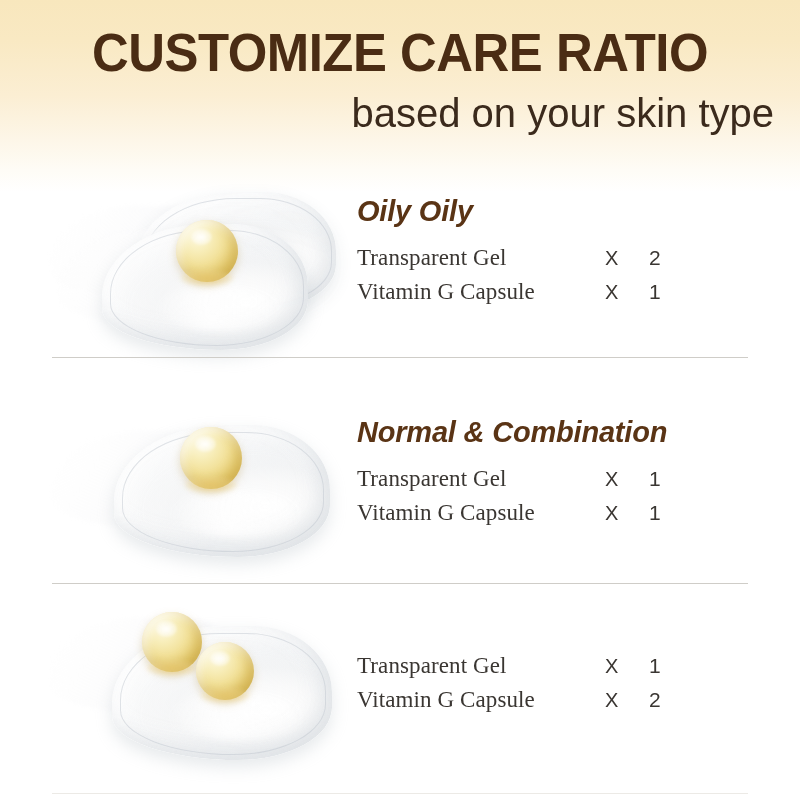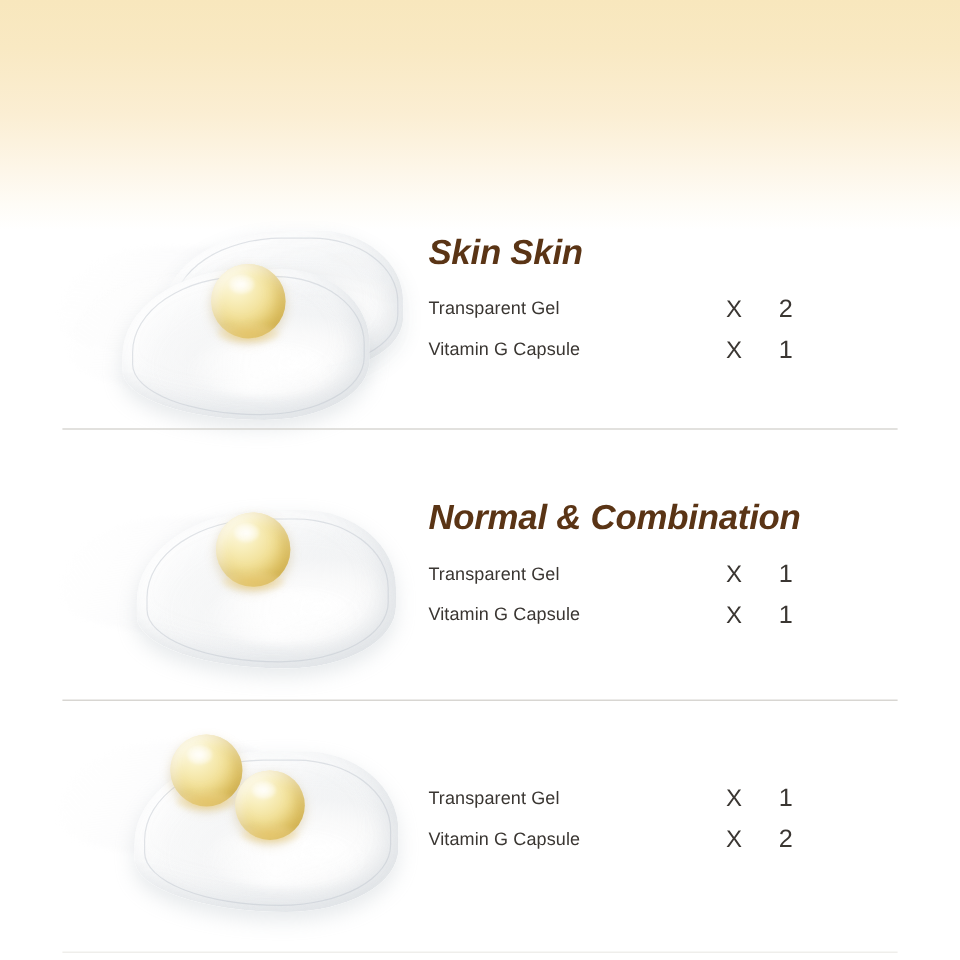--- a/index.html
+++ b/index.html
@@ -200,22 +200,22 @@
   }
   .row {
     position: relative;
     height: 34px;
     line-height: 34px;
     white-space: nowrap;
   }
   .row-label {
     display: inline-block;
     color: #3a3632;
-    font-family: Liberation Sans, sans-serif;
-    font-size: 15px;
+    font-family: Liberation Serif, serif;
+    font-size: 23px;
     font-weight: 400;
     letter-spacing: 0.1px;
   }
   .row-x {
     position: absolute;
     left: 248px;
     top: 0;
     color: #3a3632;
     font-family: "Liberation Sans", sans-serif;
     font-size: 20px;
@@ -234,37 +234,41 @@
   
   .sec-1 .info { top: 16px; }
   .sec-2 .info { top: 20px; }
   .sec-3 .info { top: 36px; }
 </style>
 </head>
 <body>
 
 <div class="page">
 
+  <div class="header">
+    <div class="title">CUSTOMIZE CARE RATIO</div>
+    <div class="subtitle">based on your skin type</div>
+  </div>
 
   <div class="section sec-1">
 
     <div class="visual">
       <div class="stage">
         <div class="tail" style="left:2px; top:28px; width:170px; height:92px;"></div>
         <div class="gel" style="left:88px; top:14px; width:200px; height:120px; opacity:0.92;"></div>
         <div class="gel-rim" style="left:96px; top:20px; width:186px; height:108px;"></div>
         <div class="tail" style="left:10px; top:52px; width:178px; height:96px;"></div>
         <div class="gel" style="left:54px; top:46px; width:206px; height:126px;"></div>
         <div class="gel-rim" style="left:62px; top:52px; width:192px; height:114px;"></div>
         <div class="capsule" style="left:128px; top:42px; width:62px; height:62px;"></div>
       </div>
     </div>
 
     <div class="info">
-      <div class="skin-type">Skin Skin</div>
+      <div class="skin-type">Oily Oily</div>
       <div class="rows">
         <div class="row">
           <span class="row-label">Transparent Gel</span>
           <span class="row-x">X</span>
           <span class="row-qty">2</span>
         </div>
         <div class="row">
           <span class="row-label">Vitamin G Capsule</span>
           <span class="row-x">X</span>
           <span class="row-qty">1</span>

